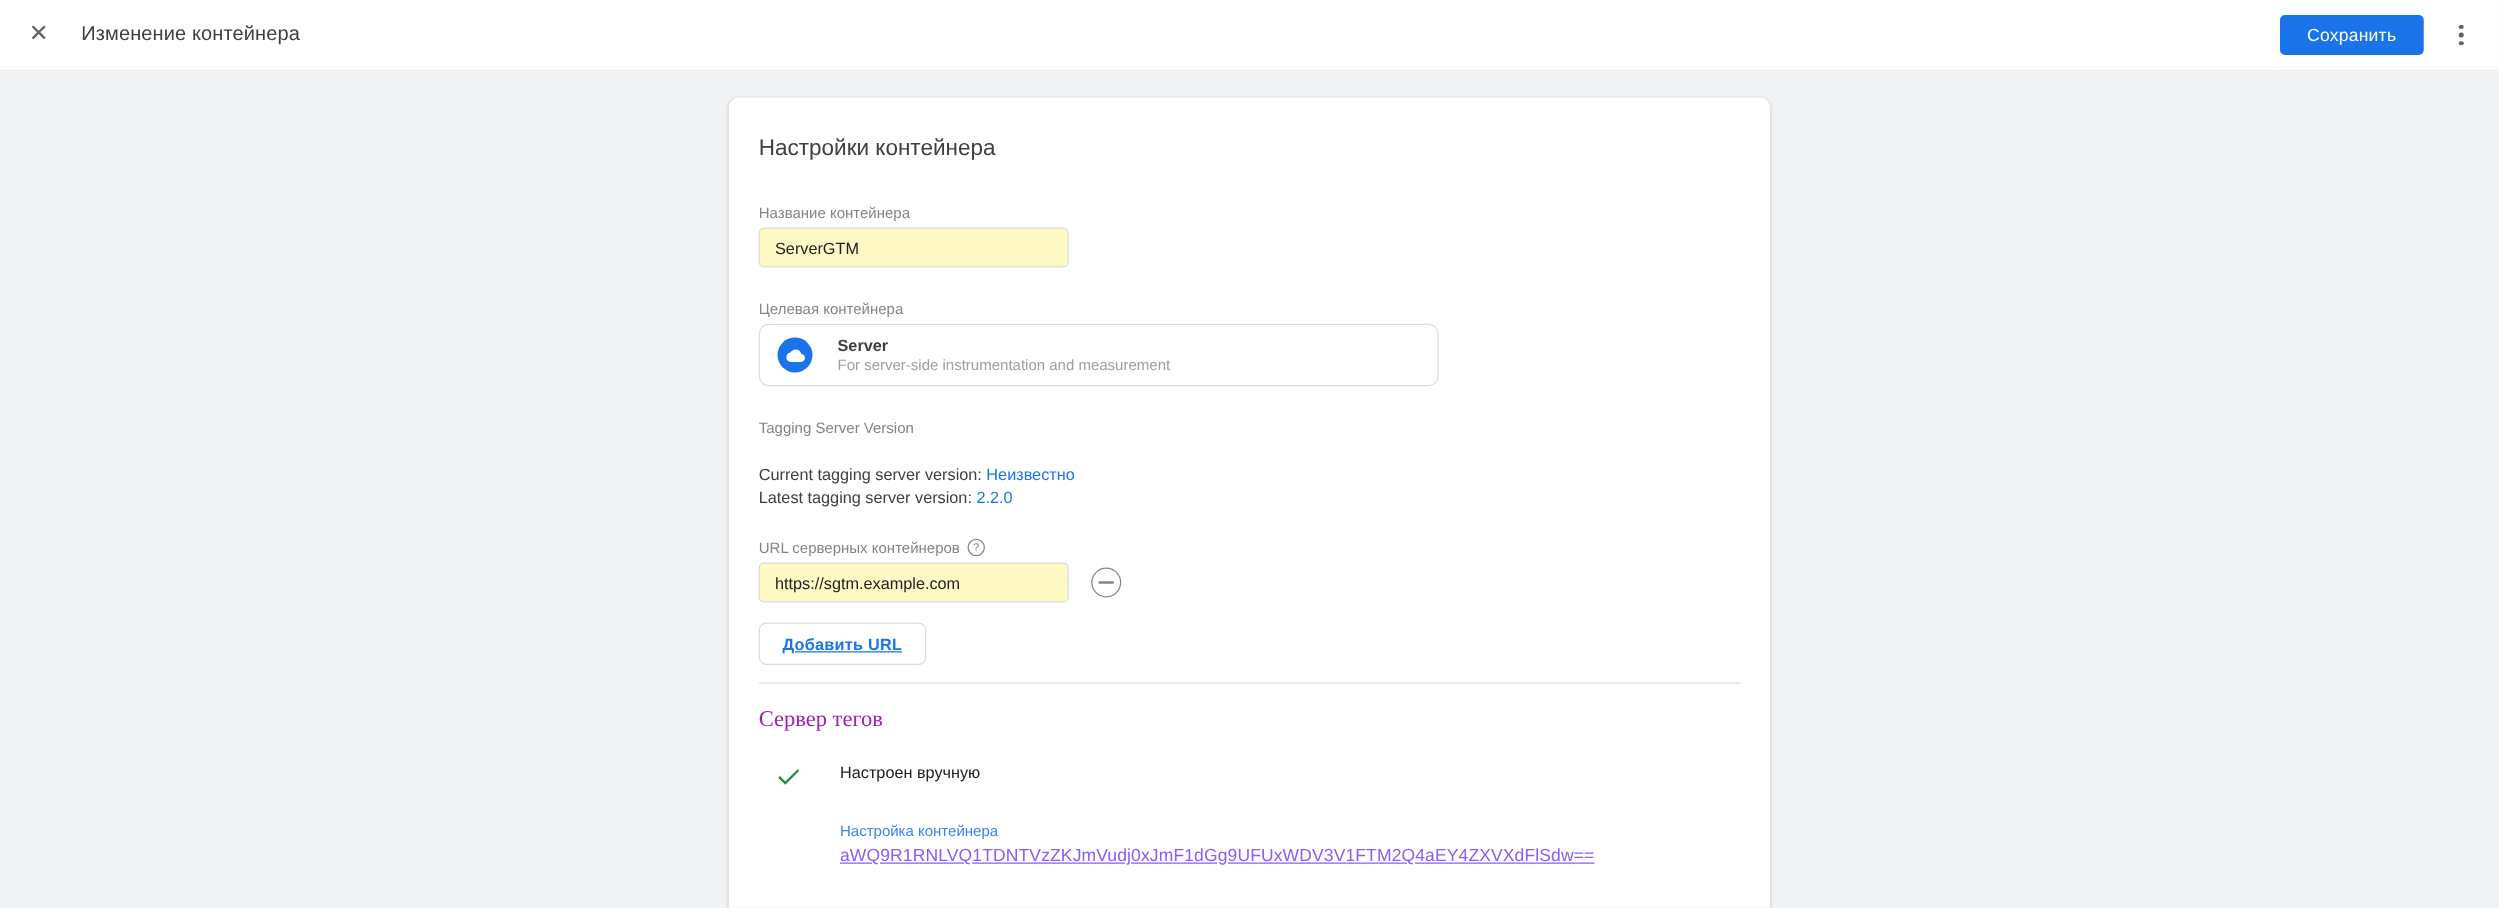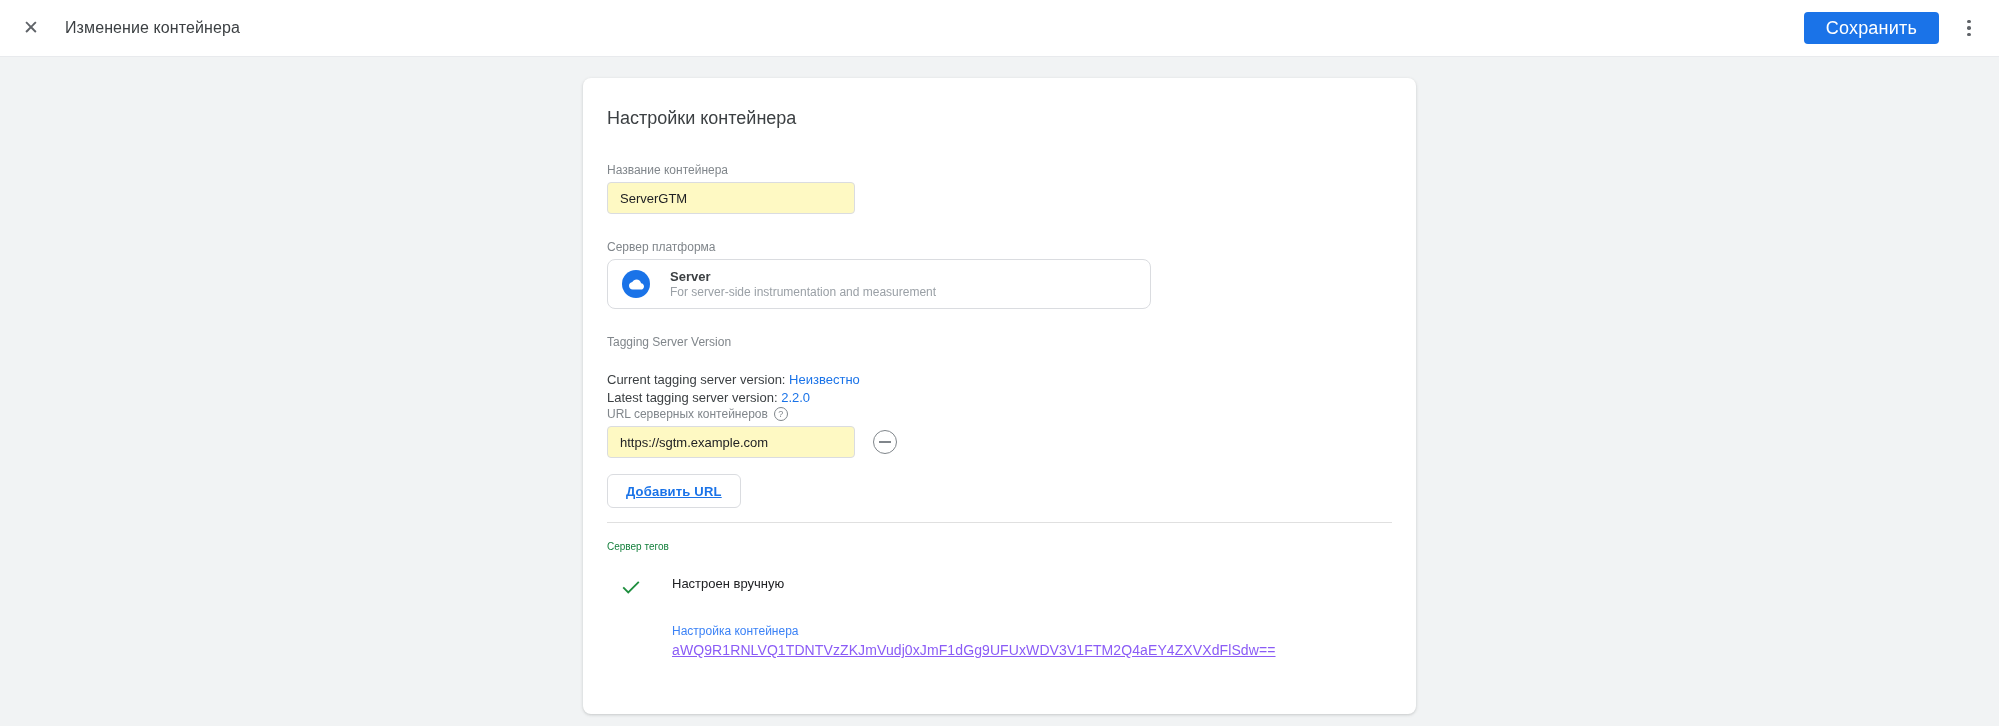--- a/index.html
+++ b/index.html
@@ -43,21 +43,21 @@
     align-items: center;
     margin-right: 18px;
   }
   .save-btn {
     background: #1a73e8;
     color: #ffffff;
     border: none;
     border-radius: 4px;
     height: 32px;
     padding: 0 22px;
-    font-size: 18px;
+    font-size: 14px;
     font-family: "Liberation Sans", sans-serif;
     cursor: pointer;
     letter-spacing: .2px;
     margin-left: 32px;
   }
   .kebab {
     width: 24px; height: 24px;
     margin-left: 18px;
     display: flex;
     flex-direction: column;
@@ -154,21 +154,21 @@
   .version-line {
     font-size: 13px;
     color: #3c4043;
     line-height: 18px;
   }
   .link {
     color: #1a73e8;
     text-decoration: none;
     cursor: pointer;
   }
-  .version-block { }
+  .version-block { margin-bottom: 24px; }
 
   
   .help-icon {
     width: 14px; height: 14px;
     border: 1.3px solid #80868b;
     border-radius: 50%;
     color: #80868b;
     font-size: 9px;
     line-height: 12px;
     text-align: center;
@@ -212,25 +212,26 @@
   }
 
   .divider {
     height: 1px;
     background: #e0e0e0;
     margin: 14px 0 0 0;
   }
 
   
   .section-heading {
-    font-size: 10px;
-    color: #15803d;
+    font-size: 18px;
+    color: #a21caf;
     margin-top: 18px;
     margin-bottom: 24px;
     font-weight: 400;
+    font-family: Liberation Serif, serif;
   }
   .status-row {
     display: flex;
     align-items: flex-start;
   }
   .check-icon {
     width: 22px; height: 22px;
     margin-left: 13px;
     flex: none;
   }
@@ -276,21 +277,21 @@
   <section class="card">
 
     <h1 class="card-heading">Настройки контейнера</h1>
 
     <div class="field">
       <div class="field-label">Название контейнера</div>
       <input class="text-input" type="text" value="ServerGTM" style="">
     </div>
 
     <div class="field">
-      <div class="field-label">Сервер платформа</div>
+      <div class="field-label">Целевая контейнера</div>
       <div class="platform-box">
         <div class="platform-icon">
           <svg width="15" height="15" viewBox="0 0 24 24">
             <path fill="#ffffff" d="M19.35 10.04C18.67 6.59 15.64 4 12 4 9.11 4 6.6 5.64 5.35 8.04 2.34 8.36 0 10.91 0 14c0 3.31 2.69 6 6 6h13c2.76 0 5-2.24 5-5 0-2.64-2.05-4.78-4.65-4.96z"></path>
           </svg>
         </div>
         <div class="platform-texts">
           <div class="platform-title">Server</div>
           <div class="platform-desc">For server-side instrumentation and measurement</div>
         </div>

